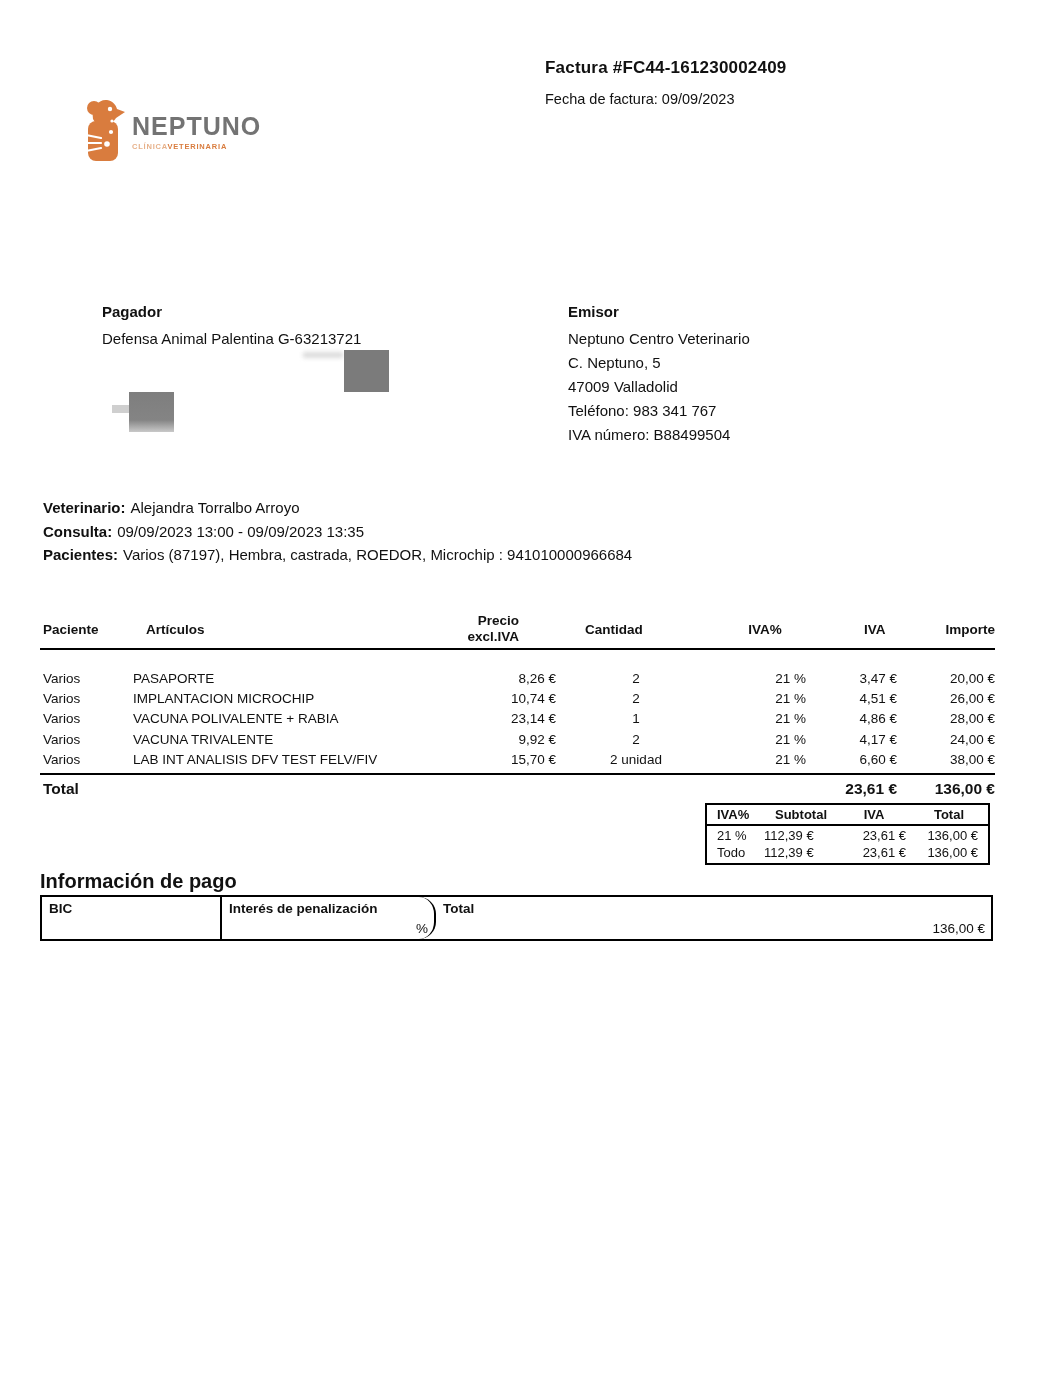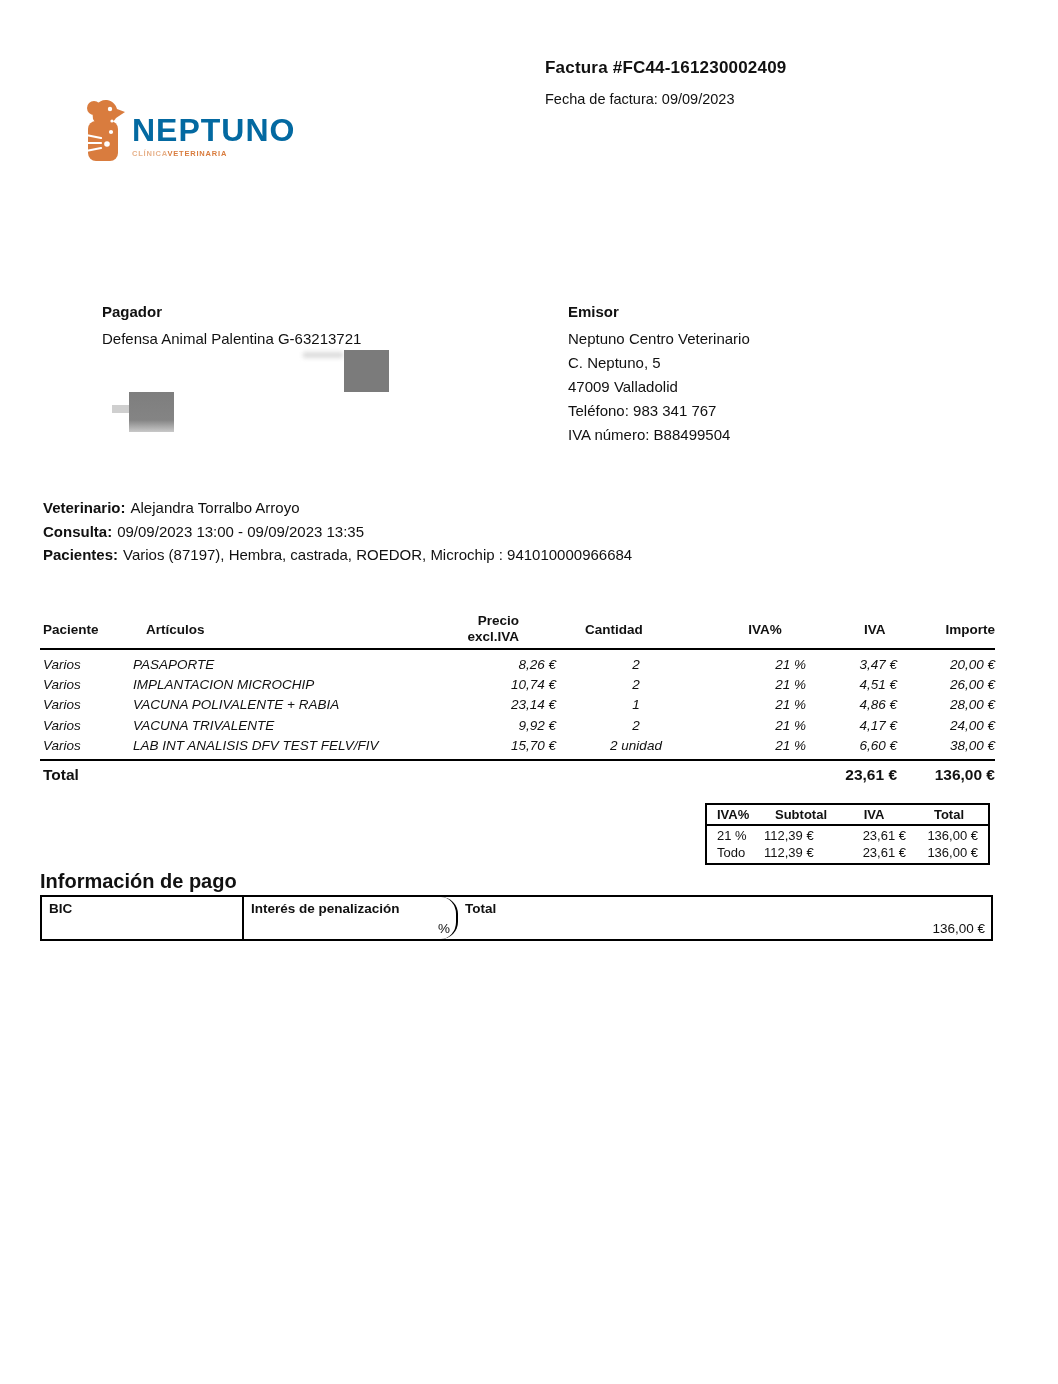--- a/index.html
+++ b/index.html
@@ -9,21 +9,21 @@
     font-family:"Liberation Sans", sans-serif;
     color:#111;
     position:relative;
   }
   .page { position:absolute; inset:0; width:1058px; height:1384px; background:#fff; overflow:hidden; }
 
   
   .logo { position:absolute; left:85px; top:97px; display:flex; align-items:flex-start; }
   .logo-mark { width:40px; height:64px; }
   .logo-text { margin-left:7px; padding-top:17px; }
-  .logo-name { font-size:32px; font-weight:bold; color:#0369a1; letter-spacing:1px; line-height:1; }
+  .logo-name { font-size:25px; font-weight:bold; color:#737373; letter-spacing:1px; line-height:1; }
   .logo-sub { font-size:7.5px; letter-spacing:0.8px; margin-top:3px; }
   .logo-sub .lt { color:#E7B18A; font-weight:bold; }
   .logo-sub .bd { color:#D97C3E; font-weight:bold; }
 
   
   .inv-head { position:absolute; left:545px; top:58px; }
   .inv-title { font-size:17px; font-weight:bold; letter-spacing:0.2px; }
   .inv-date { font-size:14.5px; margin-top:13px; }
 
   
@@ -40,21 +40,21 @@
   .redact-smudge { position:absolute; left:303px; top:352px; width:40px; height:6px; background:#dcdcdc; filter:blur(2px); }
 
   
   .visit { position:absolute; left:43px; top:496px; font-size:15px; line-height:23.5px; }
   .visit .lbl { font-weight:bold; margin-right:5px; }
 
   
   .itable { position:absolute; left:40px; top:610px; width:955px; font-size:13.5px; }
   .itable .hrow { display:flex; align-items:center; height:40px; font-weight:bold; border-bottom:2.5px solid #000;gap:30px; }
   .itable .row { display:flex; align-items:center; height:20.4px; }
-  .itable .rows { padding-top:4px; padding-bottom:3px;font-style:italic; }
+  .itable .rows { padding-top:18px; padding-bottom:3px; }
   .c1 { width:93px;  padding-left:3px; }
   .c2 { width:290px; }
   .c3 { width:133px; text-align:right; }
   .c4 { width:160px; text-align:center; }
   .c5 { width:90px;  text-align:right; }
   .c6 { width:91px;  text-align:right; }
   .c7 { width:98px;  text-align:right; }
   .precio-hdr { line-height:1.2; }
   .trule { border-top:2.5px solid #000; }
   .trow { display:flex; align-items:center; height:28px; font-size:15.5px; font-weight:bold; }
@@ -68,21 +68,21 @@
   .v2 { width:74px; text-align:left; padding-right:6px; }
   .v3 { width:72px; text-align:right; padding-right:4px; }
   .v4 { width:78px; text-align:right; padding-right:10px; }
   .vtable .vh .v2, .vtable .vh .v3, .vtable .vh .v4 { text-align:center; padding-right:0; }
 
   
   .pay-title { position:absolute; left:40px; top:870px; font-size:20px; font-weight:bold; }
   .ptable { position:absolute; left:40px; top:895px; width:953px; height:46px; border:2px solid #000; display:flex; }
   .pcell { position:relative; height:100%; border-right:2px solid #000; }
   .pcell:last-child { border-right:none; }
-  .p1 { width:318px; } .p2 { width:202px; } .p3 { width:214px;border-radius:17px; } .p4 { flex:1; }
+  .p1 { width:318px; } .p2 { width:180px; } .p3 { width:214px;border-radius:17px; } .p4 { flex:1; }
   .pcell .plbl { position:absolute; top:4px; left:7px; font-size:13.5px; font-weight:bold; }
   .pcell .pval { position:absolute; bottom:3px; right:6px; font-size:13.5px; }
 </style>
 </head>
 <body>
 
 <div class="page">
 
   <div class="logo">
     <svg class="logo-mark" viewBox="0 0 40 64" xmlns="http://www.w3.org/2000/svg">

